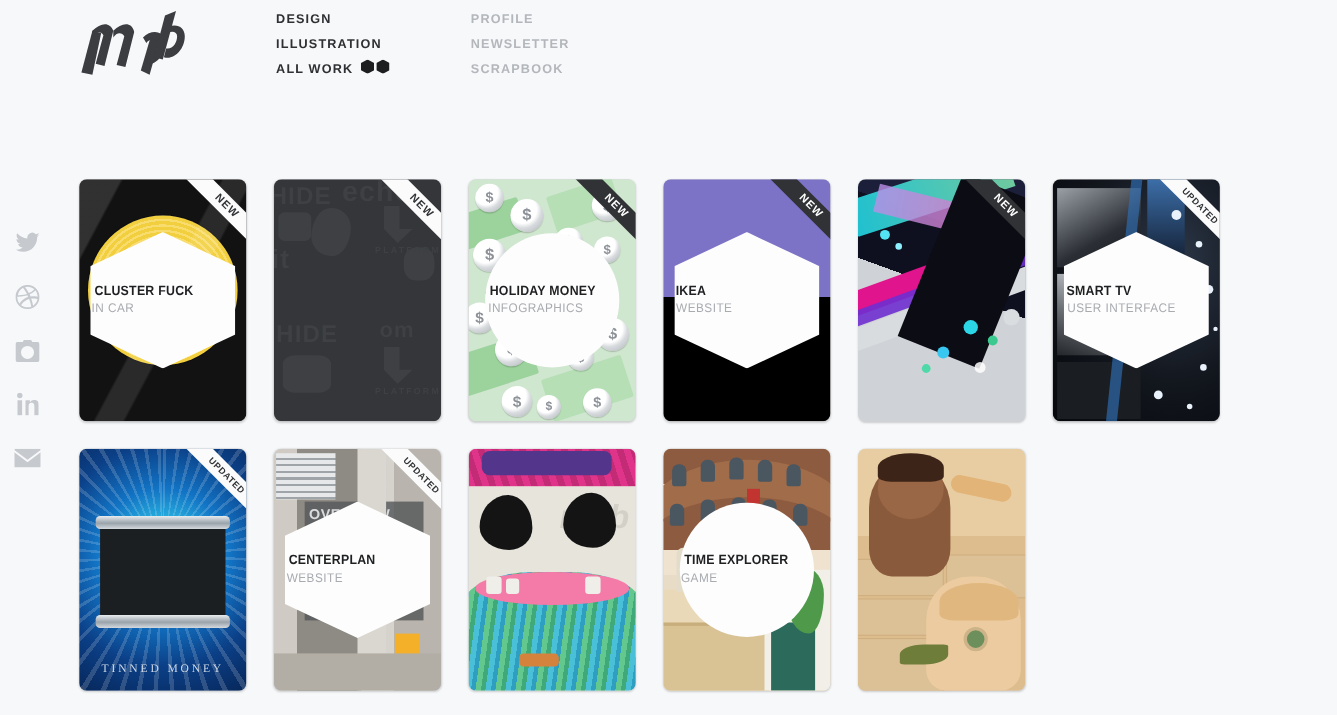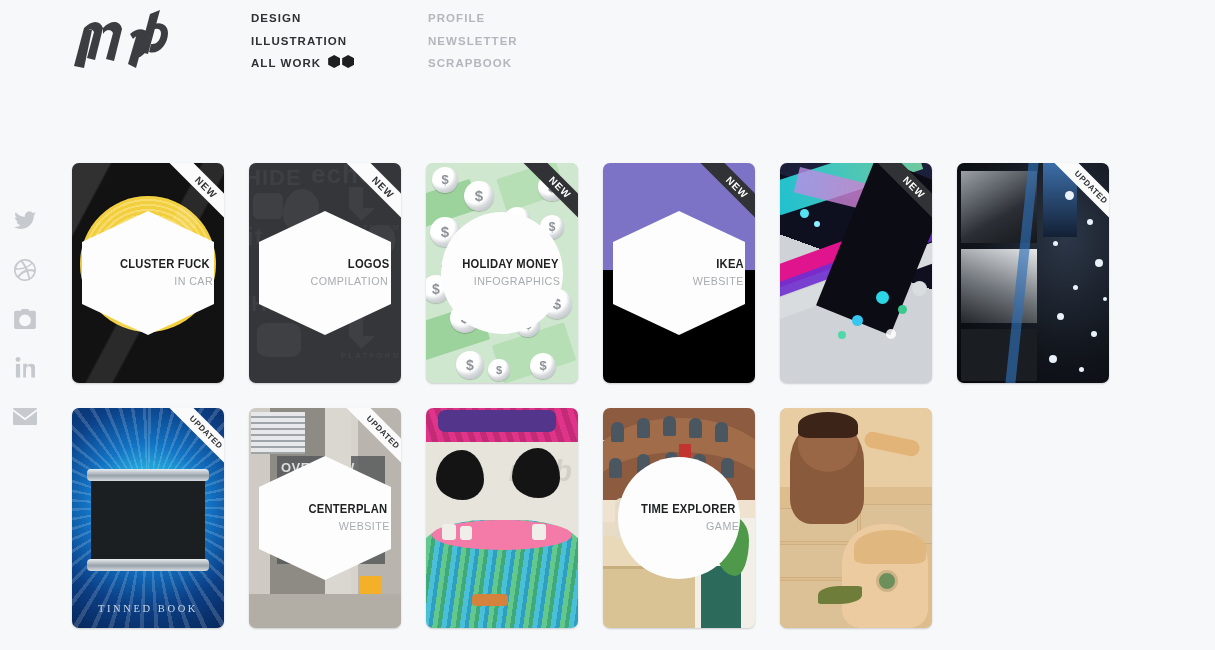--- a/index.html
+++ b/index.html
@@ -98,21 +98,21 @@
   .badge.light span { background: #fbfbfb; color: #303235; }
   .badge.small span { font-size: 8.2px; letter-spacing: 0.55px; }
 
   
   .medal {
     position: absolute; z-index: 3;
     left: 50%; top: 50%; transform: translate(-50%,-50%);
     width: 132px; height: 124px;
     background: #fdfdfd;
     display: flex; flex-direction: column;
-    align-items: flex-end; justify-content: center;
+    align-items: flex-start; justify-content: center;
     text-align: center;
   }
   .medal.hex { clip-path: polygon(50% 0%, 100% 25%, 100% 75%, 50% 100%, 0% 75%, 0% 25%); }
   .medal.circle { width: 122px; height: 122px; border-radius: 50%; }
 
   .medal .t {
     font-size: 12.2px; font-weight: 700; color: #1f2022;
     letter-spacing: 0.25px; line-height: 15px;
     font-family: "Liberation Sans Narrow", "Liberation Sans", sans-serif;
     transform: scaleX(0.92); white-space: nowrap;
@@ -334,24 +334,20 @@
       <div class="blob" style="left:118px;top:62px;width:28px;height:30px;border-radius:40%;"></div>
       <div class="arrow" style="left:100px;top:24px;"></div>
       <div class="arrow" style="left:100px;top:152px;"></div>
       <div class="mk" style="left:92px;top:60px;font-size:8px;letter-spacing:2px;">PLATFORM</div>
       <div class="mk" style="left:92px;top:188px;font-size:8px;letter-spacing:2px;">PLATFORM</div>
       <div class="blob" style="left:4px;top:30px;width:30px;height:26px;border-radius:20%;"></div>
       <div class="blob" style="left:8px;top:160px;width:44px;height:34px;border-radius:24%;"></div>
     </div>
     <div class="badge light">
       <span>NEW</span>
-    </div>
-    <div class="medal hex">
-      <div class="t">LOGOS</div>
-      <div class="s">COMPILATION</div>
     </div>
   </div>
 
   <div class="card">
     <div class="art a-money">
       <div class="note" style="left:-8px;top:24px;width:58px;height:32px;"></div>
       <div class="note" style="left:74px;top:6px;width:62px;height:34px;background:#b6dfb6;"></div>
       <div class="note" style="left:-10px;top:150px;width:70px;height:38px;"></div>
       <div class="note" style="left:70px;top:170px;width:76px;height:40px;background:#b6dfb6;"></div>
       <div class="note" style="left:18px;top:92px;width:60px;height:30px;background:#e8736a;"></div>
@@ -426,27 +422,31 @@
       <div class="star" style="left:116px;top:122px;width:5px;height:5px;"></div>
       <div class="star" style="left:100px;top:150px;width:7px;height:7px;"></div>
       <div class="star" style="left:134px;top:168px;width:6px;height:6px;"></div>
       <div class="star" style="left:92px;top:192px;width:8px;height:8px;"></div>
       <div class="star" style="left:122px;top:204px;width:5px;height:5px;"></div>
       <div class="star" style="left:146px;top:134px;width:4px;height:4px;"></div>
     </div>
     <div class="badge light small">
       <span>UPDATED</span>
     </div>
+    <div class="medal hex">
+      <div class="t">SMART TV</div>
+      <div class="s">USER INTERFACE</div>
+    </div>
   </div>
 
   <div class="card">
     <div class="art a-can">
       <div class="rays"></div>
       <div class="tin"></div>
-      <div class="cap">TINNED BOOK</div>
+      <div class="cap">TINNED MONEY</div>
     </div>
     <div class="badge light small">
       <span>UPDATED</span>
     </div>
   </div>
 
   <div class="card">
     <div class="art a-plan">
       <div class="win" style="left:2px;top:4px;width:54px;height:42px;"></div>
       <div class="box" style="left:84px;top:10px;width:18px;height:22px;"></div>

